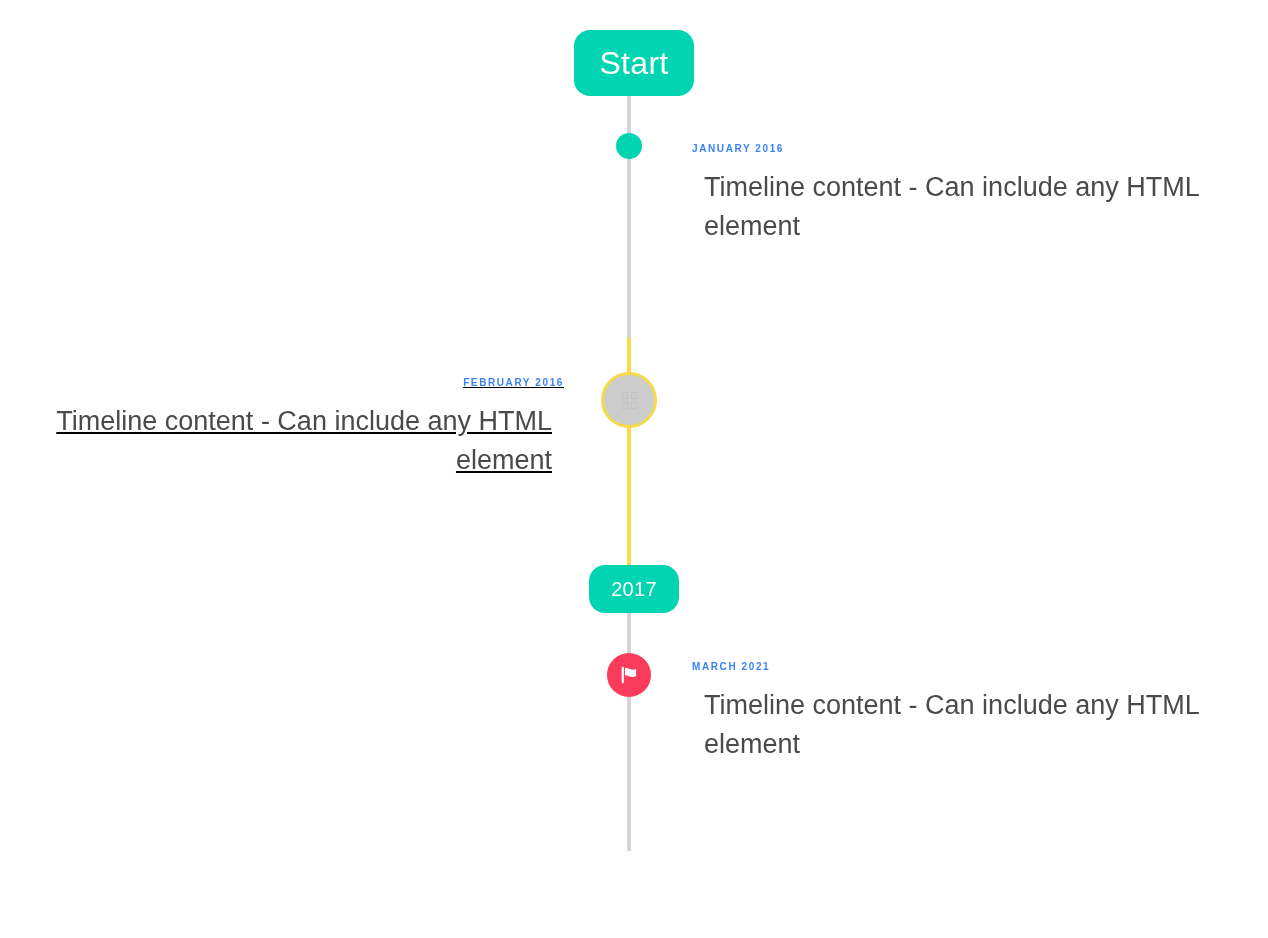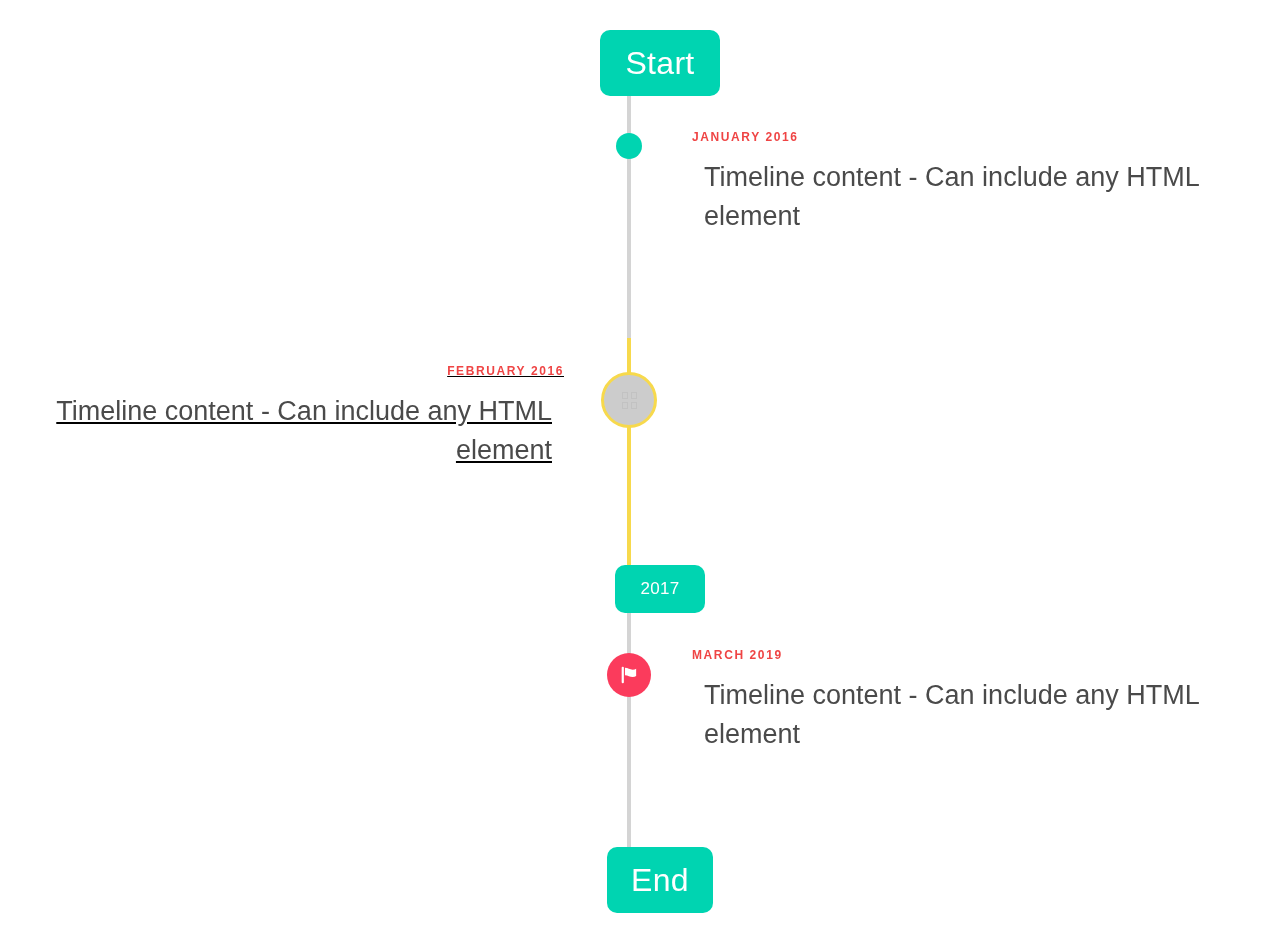--- a/index.html
+++ b/index.html
@@ -31,40 +31,39 @@
   .spine-yellow { top: 338px; height: 227px; background: #f7d94c; }
   .spine-bottom { top: 613px; height: 238px; background: #d4d4d4; }
 
   
   .cap {
     position: absolute;
     left: 50%;
     transform: translateX(-50%);
     background: #00d4b1;
     color: #ffffff;
-    border-radius: 10px;
+    border-radius: 16px;
     display: flex;
     align-items: center;
     justify-content: center;
     font-weight: 400;
     letter-spacing: 0.3px;
     box-sizing: border-box;
-    margin-left: 26px;
   }
   .cap-start {
     top: 30px;
     width: 120px;
     height: 66px;
     font-size: 32px;
   }
   .cap-year {
     top: 565px;
     width: 90px;
     height: 48px;
-    font-size: 17px;
+    font-size: 20px;
   }
   .cap-end {
     top: 847px;
     width: 106px;
     height: 66px;
     font-size: 32px;
   }
 
   
   .marker {
@@ -117,25 +116,25 @@
     width: 524px;
   }
   .entry-right { left: 692px;  text-align: left;  }
   .entry-left  { left: 40px;   text-align: right; text-decoration: underline; }
 
   .entry-jan { top: 131px; }
   .entry-feb { top: 365px; }
   .entry-mar { top: 649px; }
 
   .entry-date {
-    font-size: 12px;
+    font-size: 10px;
     font-weight: bold;
     letter-spacing: 1.6px;
-    color: #ef4444;
-    margin: 0 0 14px 0;
+    color: #3b82f6;
+    margin: 12px 0 14px 0;
     line-height: 1.1;
   }
   .entry-body {
     font-size: 27px;
     font-weight: 400;
     color: #4a4a4a;
     line-height: 1.45;
     margin: 12px;
   }
 </style>
@@ -174,19 +173,18 @@
   <div class="cap cap-year">2017</div>
 
   <div class="marker marker-flag">
     <svg class="flag-icon" width="22" height="22" viewBox="0 0 24 24">
       <rect x="4" y="3" width="2.4" height="18" rx="1.1" fill="#ffffff"></rect>
       <path d="M7.6 4.2 C11 4.2 12.8 6.2 16 6.2 C17.6 6.2 18.8 5.8 19.8 5.2 L19.8 13.2 C18.8 13.8 17.6 14.2 16 14.2 C12.8 14.2 11 12.2 7.6 12.2 Z" fill="#ffffff"></path>
     </svg>
   </div>
 
   <div class="entry entry-right entry-mar">
-    <div class="entry-date">MARCH 2019</div>
+    <div class="entry-date">MARCH 2021</div>
     <div class="entry-body">Timeline content - Can include any HTML element</div>
   </div>
 
-  <div class="cap cap-end">End</div>
 
 </div>
 
 </body></html>

